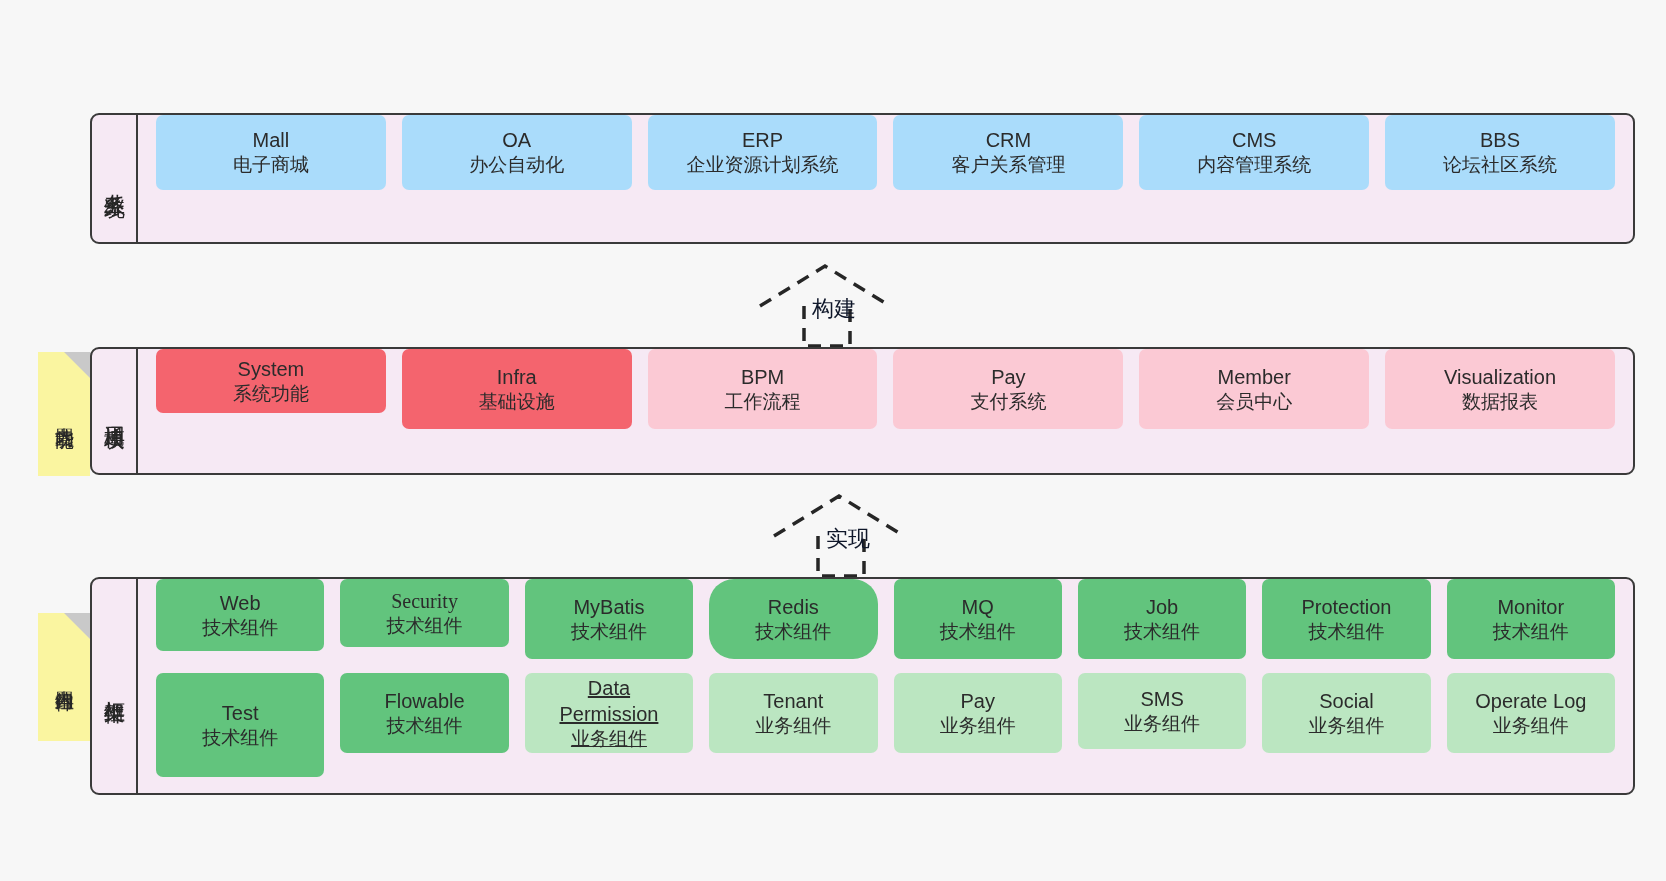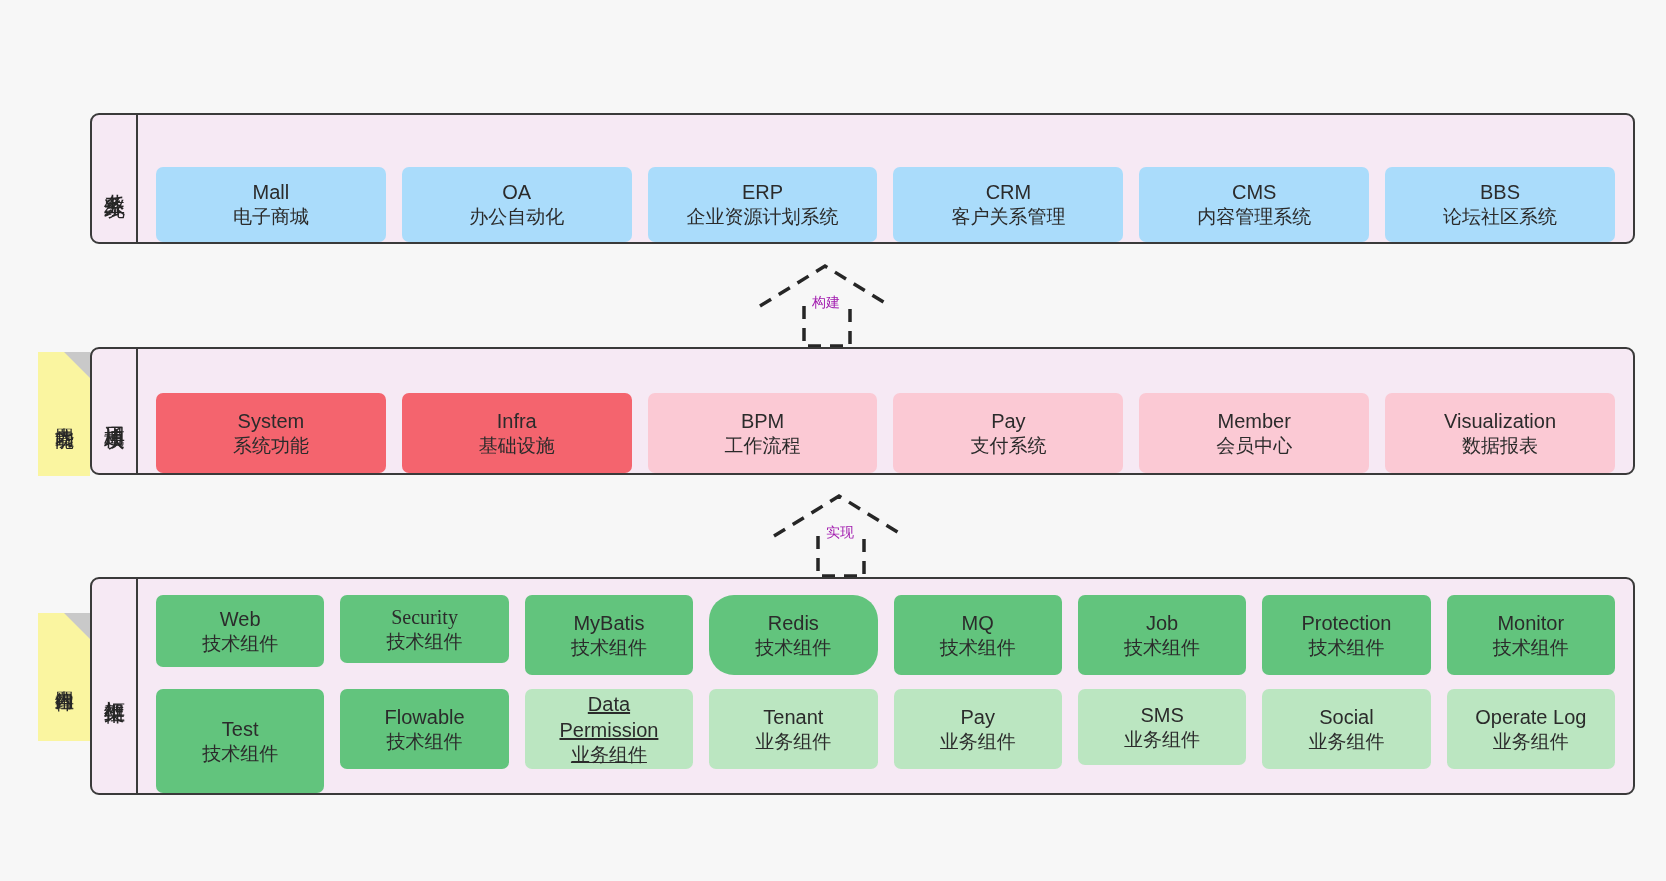--- a/index.html
+++ b/index.html
@@ -33,21 +33,21 @@
     writing-mode: vertical-rl;
     text-orientation: upright;
     line-height: 1.18;
     border-right: 2px solid #3a3a3a;
     user-select: none;
   }
   .layer-body {
     flex: 1 1 auto;
     display: flex;
     flex-direction: column;
-    justify-content: flex-end;
+    justify-content: flex-start;
     gap: 14px;
     padding: 0 18px;
   }
   .card-row { display: flex; gap: 16px; }
   .card {
     flex: 1 1 0;
     border-radius: 7px;
     display: flex;
     flex-direction: column;
     align-items: center;
@@ -89,22 +89,22 @@
     border-width: 0 26px 26px 0;
     border-style: solid;
     border-color: transparent #c9c9c9 transparent transparent;
   }
 
   
   .conn { position: absolute; }
   .conn svg { display: block; overflow: visible; }
   .conn-label {
     position: absolute;
-    font-size: 14px;
-    color: #a21caf;
+    font-size: 22px;
+    color: #0f172a;
     background: transparent;
     white-space: nowrap;
     user-select: none;
   }
 </style>
 </head>
 <body>
 
 <div class="canvas">
 
@@ -149,21 +149,21 @@
   </div>
 
   <div class="note" style="left:38px; top:352px; height:124px;">
     <span>内置功能</span>
   </div>
 
   <div class="layer" style="left:90px; top:347px; width:1545px; height:128px;">
     <div class="layer-label">通用模块</div>
     <div class="layer-body">
       <div class="card-row">
-        <div class="card c-red" style="height:80px;">
+        <div class="card c-red" style="height:64px;">
           <span class="t1">System</span>
           <span class="t2">系统功能</span>
         </div>
         <div class="card c-red" style="height:80px;">
           <span class="t1">Infra</span>
           <span class="t2">基础设施</span>
         </div>
         <div class="card c-pink" style="height:80px;">
           <span class="t1">BPM</span>
           <span class="t2">工作流程</span>

